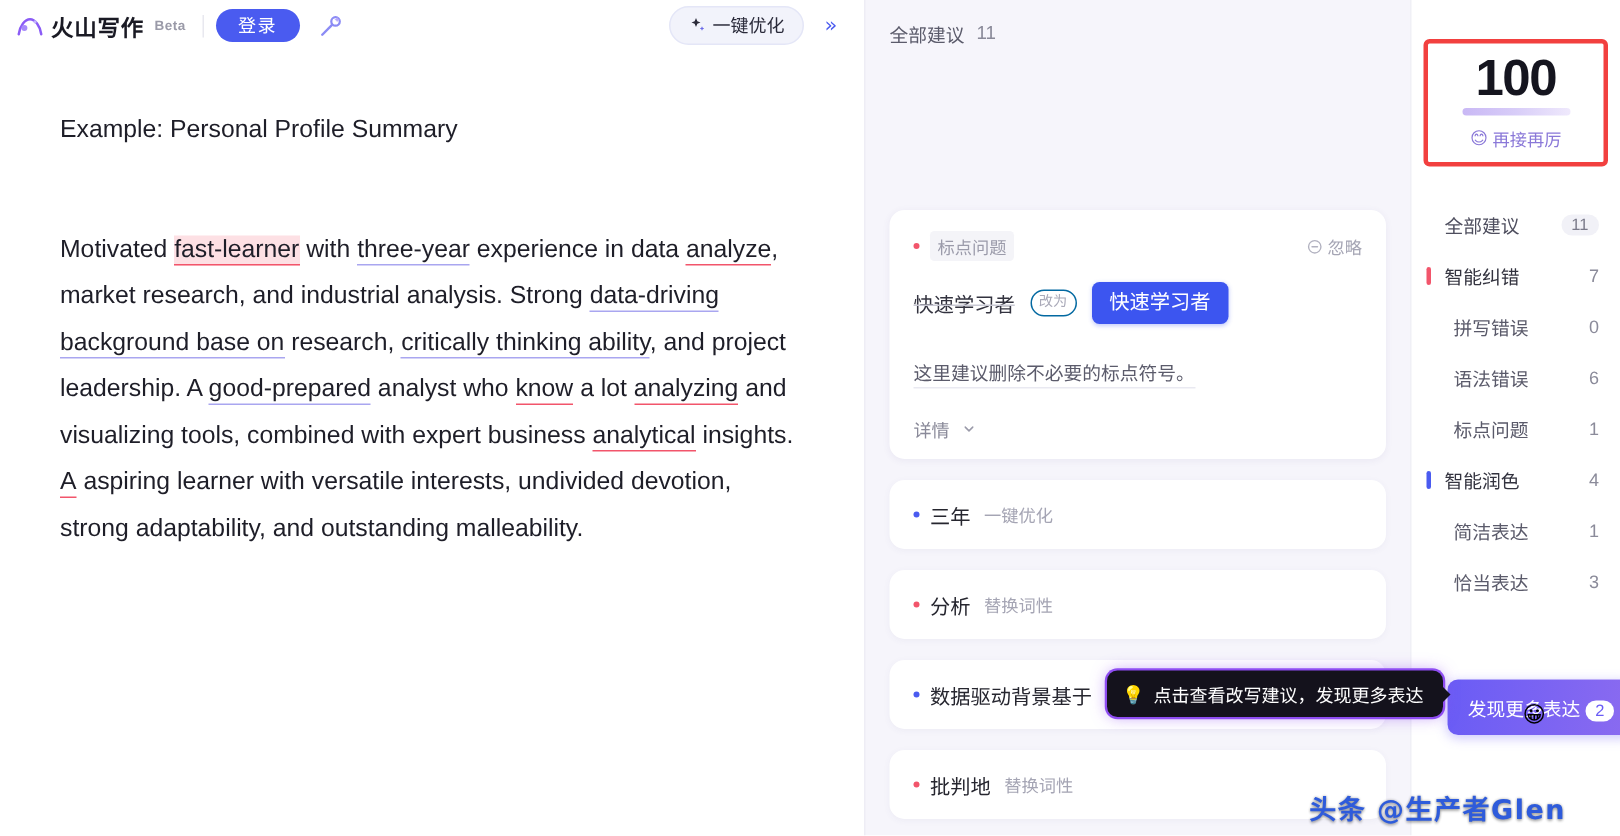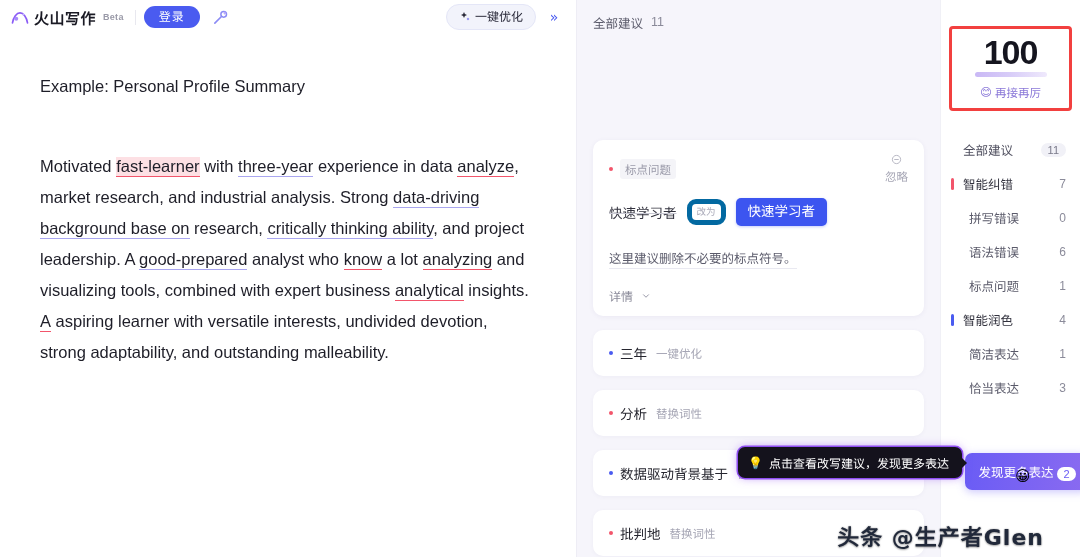--- a/index.html
+++ b/index.html
@@ -141,34 +141,34 @@
   .dot {
     width:4px;height:4px;border-radius:50%;margin-right:7px;flex:0 0 4px;
   }
   .dot-red { background:#f2556b; }
   .card-tag {
     font-size:11.5px; color:#9b9baa;
     background:#f4f4f8; border-radius:3px; padding:2px 5px;
   }
   .ignore-btn {
     margin-left:auto; display:flex; align-items:center; gap:3px;
-    font-size:11.5px; color:#a5a5b4; cursor:pointer;flex-direction:column;
+    font-size:11.5px; color:#a5a5b4; cursor:pointer;
   }
   .card-change {
     display:flex; align-items:center; gap:10px;
     margin: 14px 0 6px 0;
   }
   .from-text {
     font-size:13.5px; color:#33333f;
     text-decoration: line-through;
     text-decoration-color:#c9c9d4;
   }
   .arrow-pill {
     display:inline-flex; align-items:flex-end; gap:2px;
-    border:5px solid #0369a1; border-radius:9px;
+    border:1px solid #0369a1; border-radius:9px;
     font-size:9.5px; color:#a9a9b8; padding:1px 5px;
     line-height:1.4;
   }
   .to-btn {
     background:#3c55f0; color:#fff;
     font-size:13.5px; border:none; border-radius:5px;
     padding:6px 12px; cursor:pointer; line-height:1.2;
     box-shadow:0 1px 3px rgba(60,85,240,.3);
   }
   .card-desc {
@@ -214,21 +214,21 @@
   .tooltip::after {
     content:""; position:absolute; right:-5px; top:50%;
     margin-top:-5px; width:0;height:0;
     border-top:5px solid transparent; border-bottom:5px solid transparent;
     border-left:5px solid #14121c;
   }
 
   
   .watermark {
     position:absolute; right: 8px; bottom: 6px;
-    font-size: 22px; font-weight:700; color:#0f172a;
+    font-size: 18px; font-weight:700; color:#1d4ed8;
     letter-spacing:1px; z-index:50;
     text-shadow: 0 0 2px rgba(0,0,0,.35), 0 1px 2px rgba(0,0,0,.3);
     font-family:"DejaVu Sans","Liberation Sans",sans-serif;
     white-space:nowrap;
     opacity:.92;
   }
 
   
   .side-col {
     position:relative;

